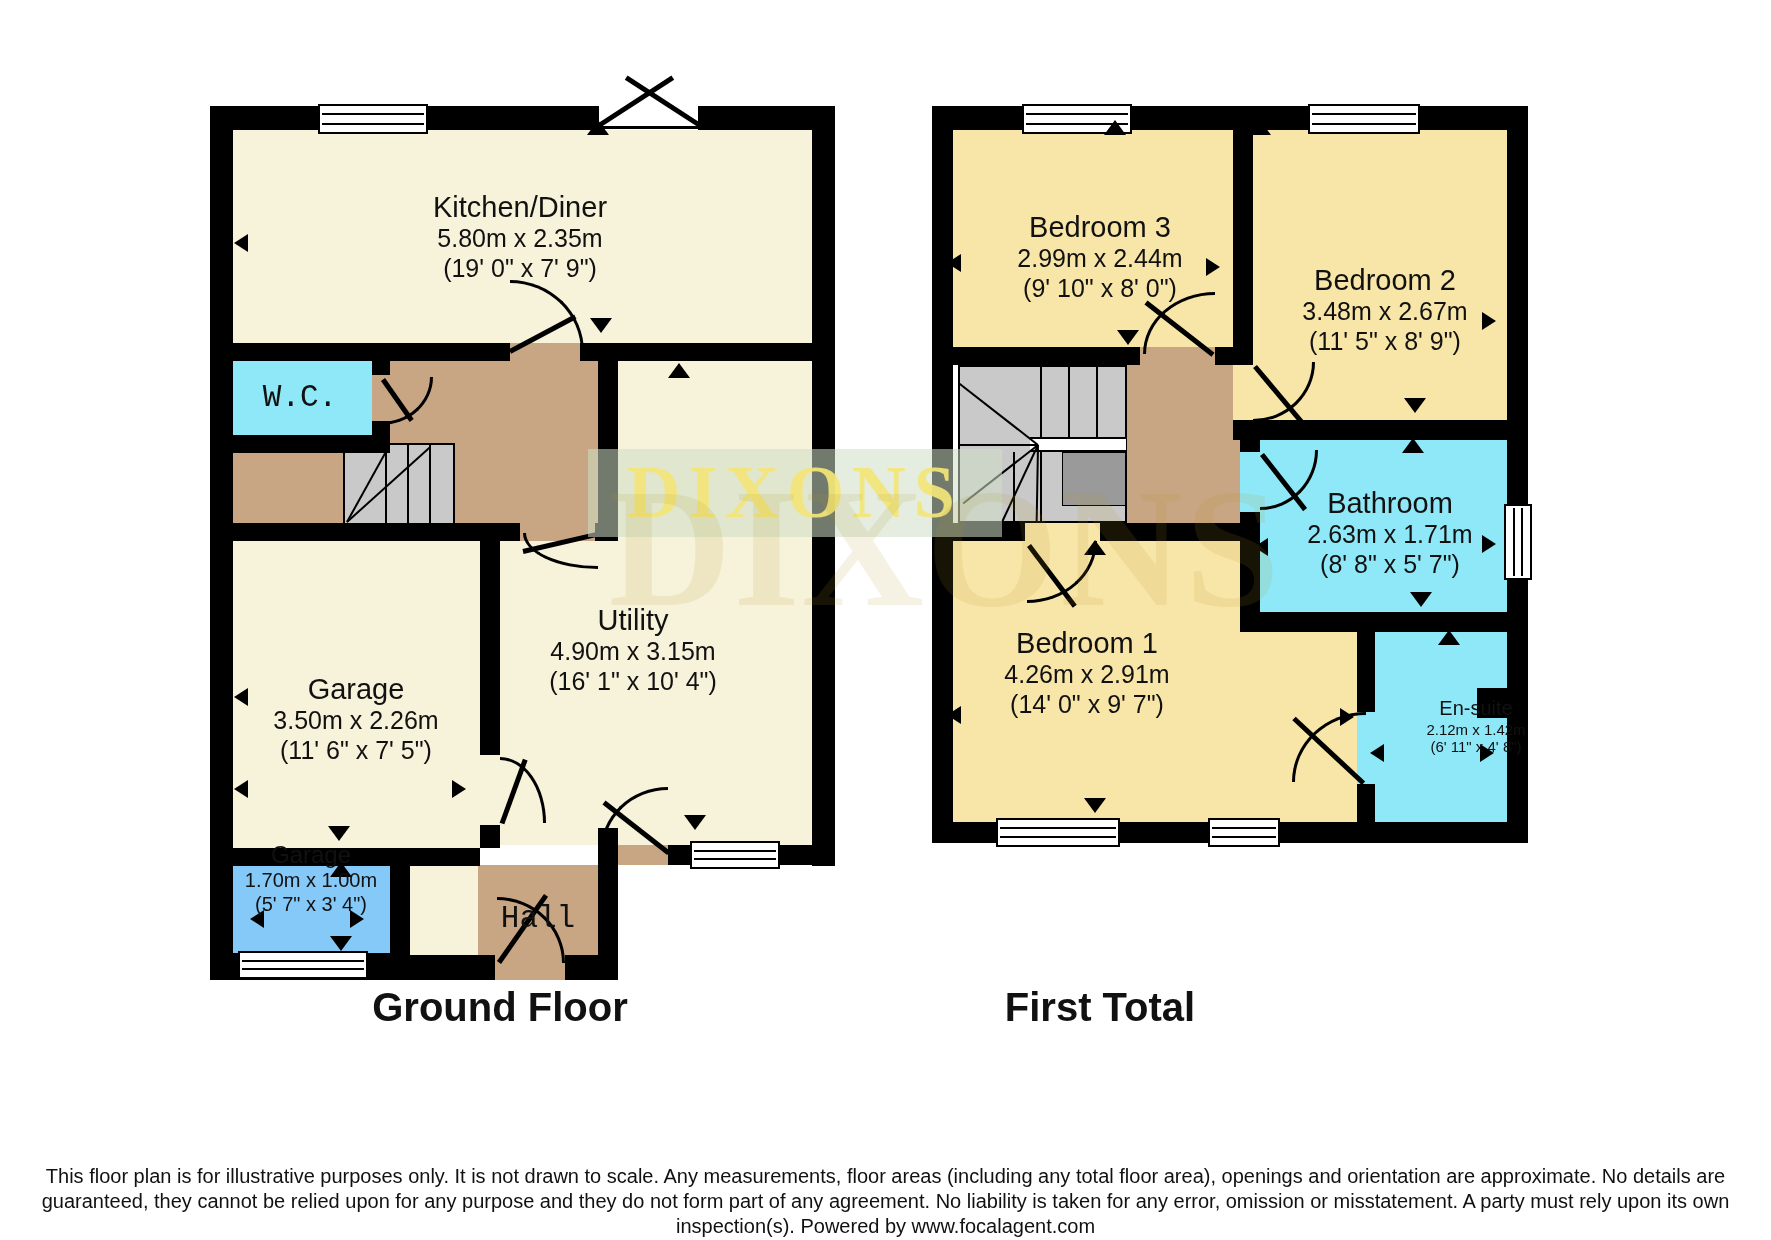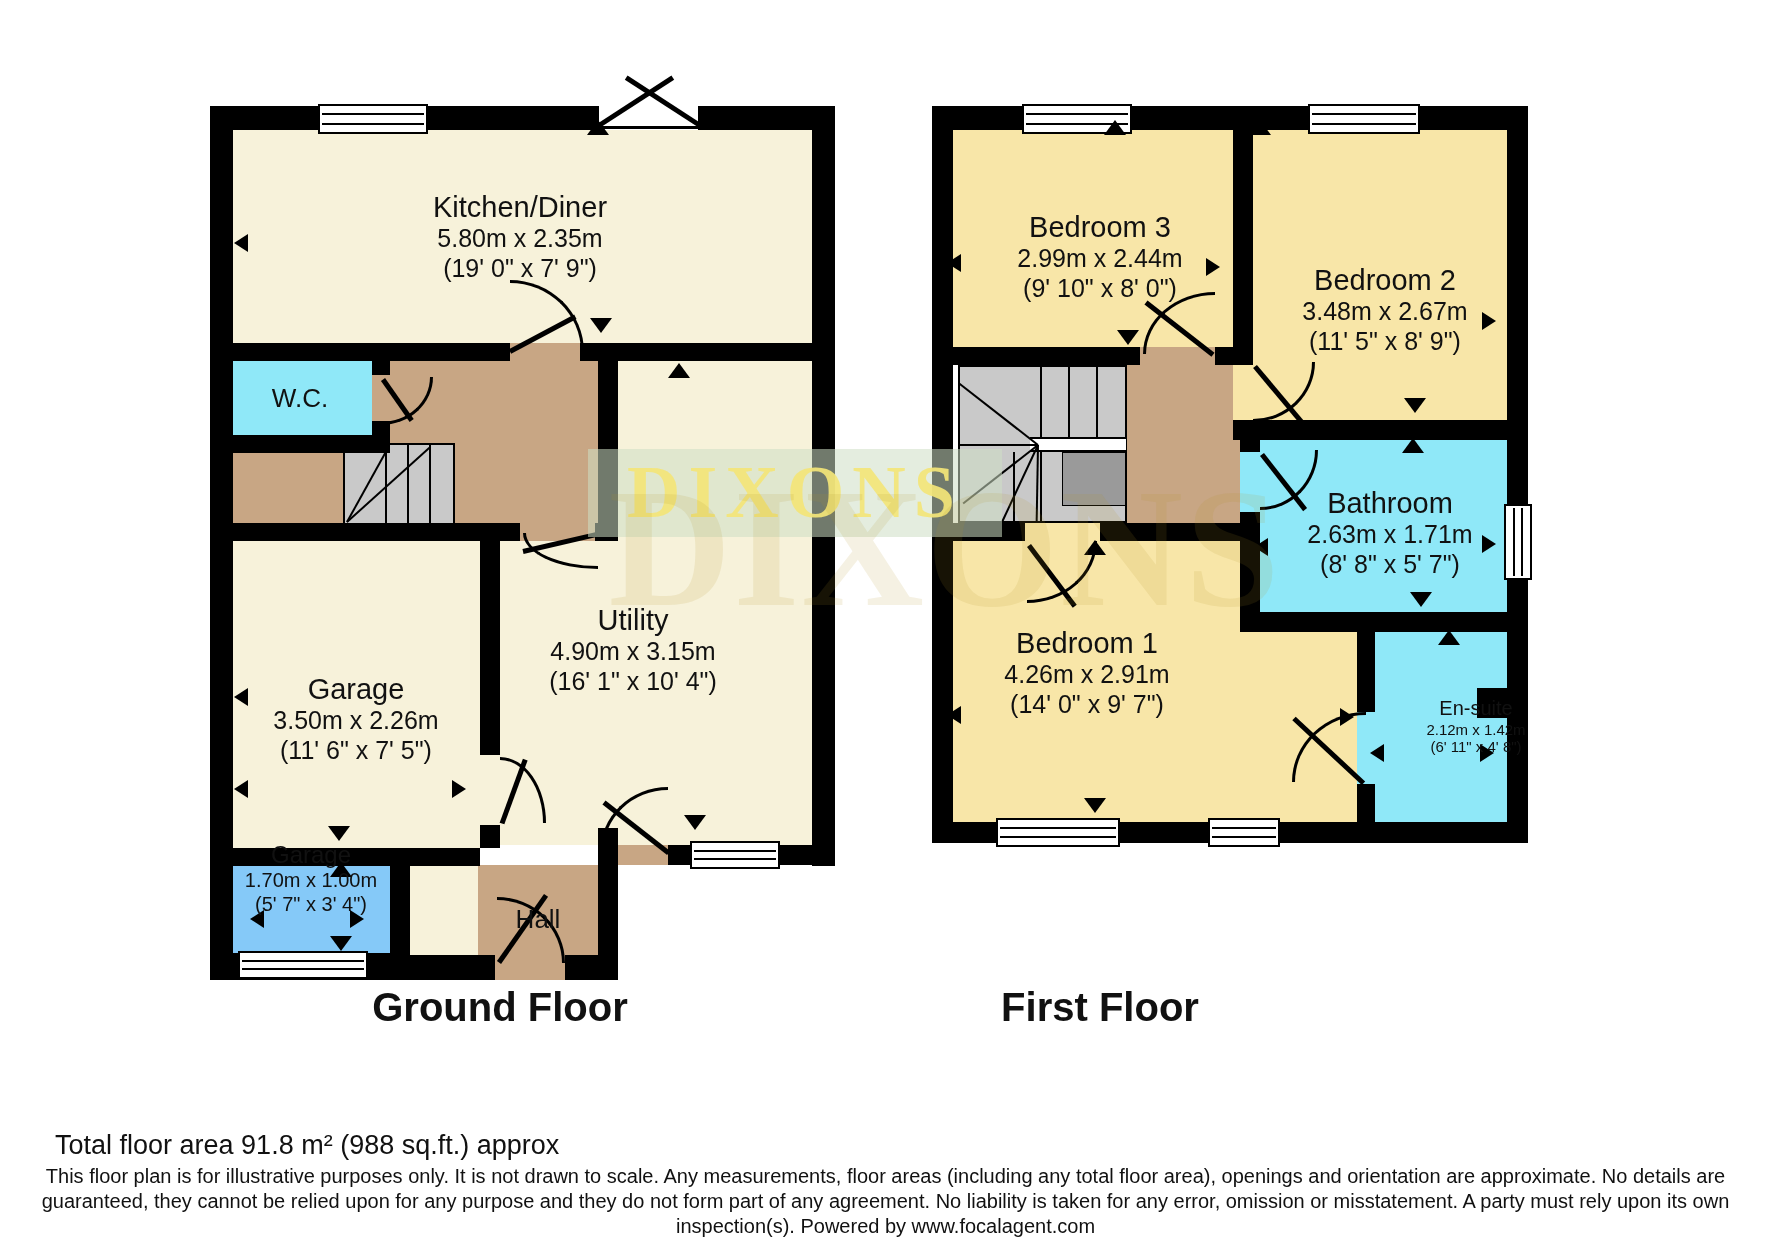--- a/index.html
+++ b/index.html
@@ -34,21 +34,21 @@
   .td{border-left:11px solid transparent;border-right:11px solid transparent;border-top:15px solid #000;}
   .tw{border-top:9px solid transparent;border-bottom:9px solid transparent;border-right:14px solid #000;}
   .te{border-top:9px solid transparent;border-bottom:9px solid transparent;border-left:14px solid #000;}
   .rl{position:absolute;transform:translate(-50%,-50%);text-align:center;line-height:1.18;white-space:nowrap;z-index:6;}
   .rl .nm{font-size:29px;display:block;}
   .rl .dm{font-size:25px;display:block;}
   .rl.sm .nm{font-size:24px;}
   .rl.sm .dm{font-size:20px;}
   .rl.xs .nm{font-size:20px;}
   .rl.xs .dm{font-size:15px;}
-  .rl .one{font-size:26px;display:block;}
+  .rl .one{font-size:31px;display:block;font-family:Liberation Mono, monospace;}
   .ftitle{position:absolute;transform:translate(-50%,-50%);font-size:40px;font-weight:bold;z-index:6;white-space:nowrap;}
   .wm{position:absolute;left:588px;top:449px;width:414px;height:88px;background:rgba(205,223,196,0.55);
       color:rgba(243,229,120,0.92);font-family:"Liberation Serif",serif;font-weight:bold;font-size:74px;
       letter-spacing:8px;text-align:center;line-height:86px;z-index:7;}
   .wm2{position:absolute;left:945px;top:548px;transform:translate(-50%,-50%);color:rgba(175,150,40,0.13);
       font-family:"Liberation Serif",serif;font-weight:bold;font-size:170px;letter-spacing:2px;z-index:7;white-space:nowrap;}
   .total{position:absolute;left:55px;top:1130px;font-size:27px;z-index:6;}
   .disc{position:absolute;left:50%;top:1164px;transform:translateX(-50%);width:1690px;font-size:20px;
       text-align:center;line-height:1.25;z-index:6;}
 </style>
@@ -272,21 +272,20 @@
     <div class="rl" style="left:1087px;top:673px">
       <span class="nm">Bedroom 1</span>
       <span class="dm">4.26m x 2.91m</span>
       <span class="dm">(14' 0" x 9' 7")</span>
     </div>
     <div class="rl xs" style="left:1476px;top:726px">
       <span class="nm">En-suite</span>
       <span class="dm">2.12m x 1.42m</span>
       <span class="dm">(6' 11" x 4' 8")</span>
     </div>
-    <div class="ftitle" style="left:1100px;top:1007px">First Floor</div>
+    <div class="ftitle" style="left:1100px;top:1007px">First Total</div>
   </div>
 
   <div class="wm">DIXONS</div>
   <div class="wm2">DIXONS</div>
 
-  <div class="total">Total floor area 91.8 m² (988 sq.ft.) approx</div>
   <div class="disc">This floor plan is for illustrative purposes only. It is not drawn to scale. Any measurements, floor areas (including any total floor area), openings and orientation are approximate. No details are guaranteed, they cannot be relied upon for any purpose and they do not form part of any agreement. No liability is taken for any error, omission or misstatement. A party must rely upon its own inspection(s). Powered by www.focalagent.com</div>
 </div>
 
 </body></html>

